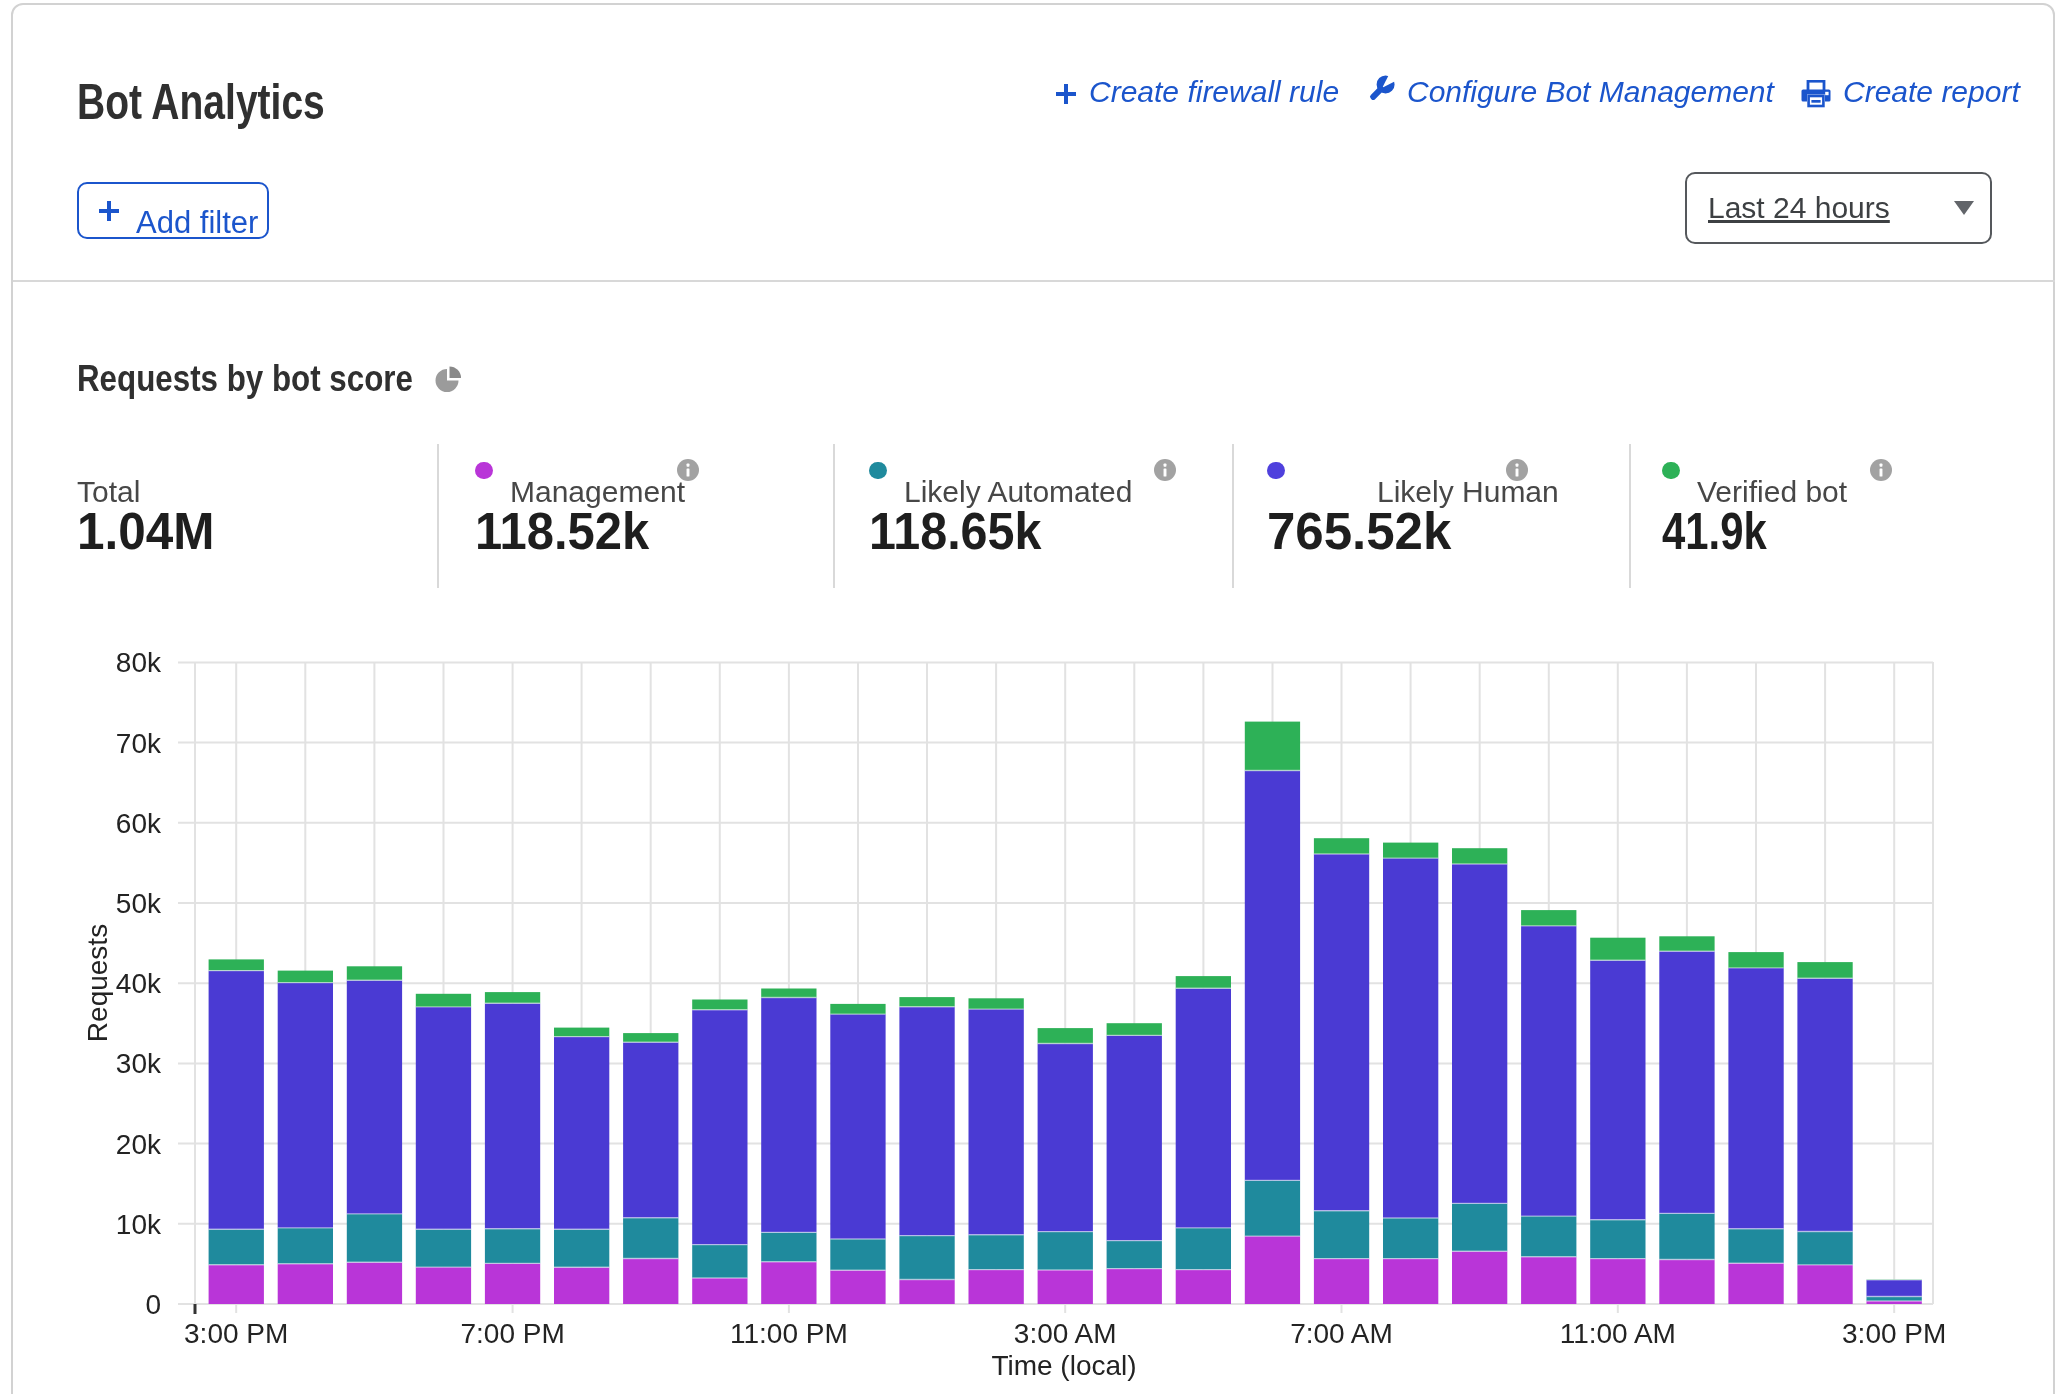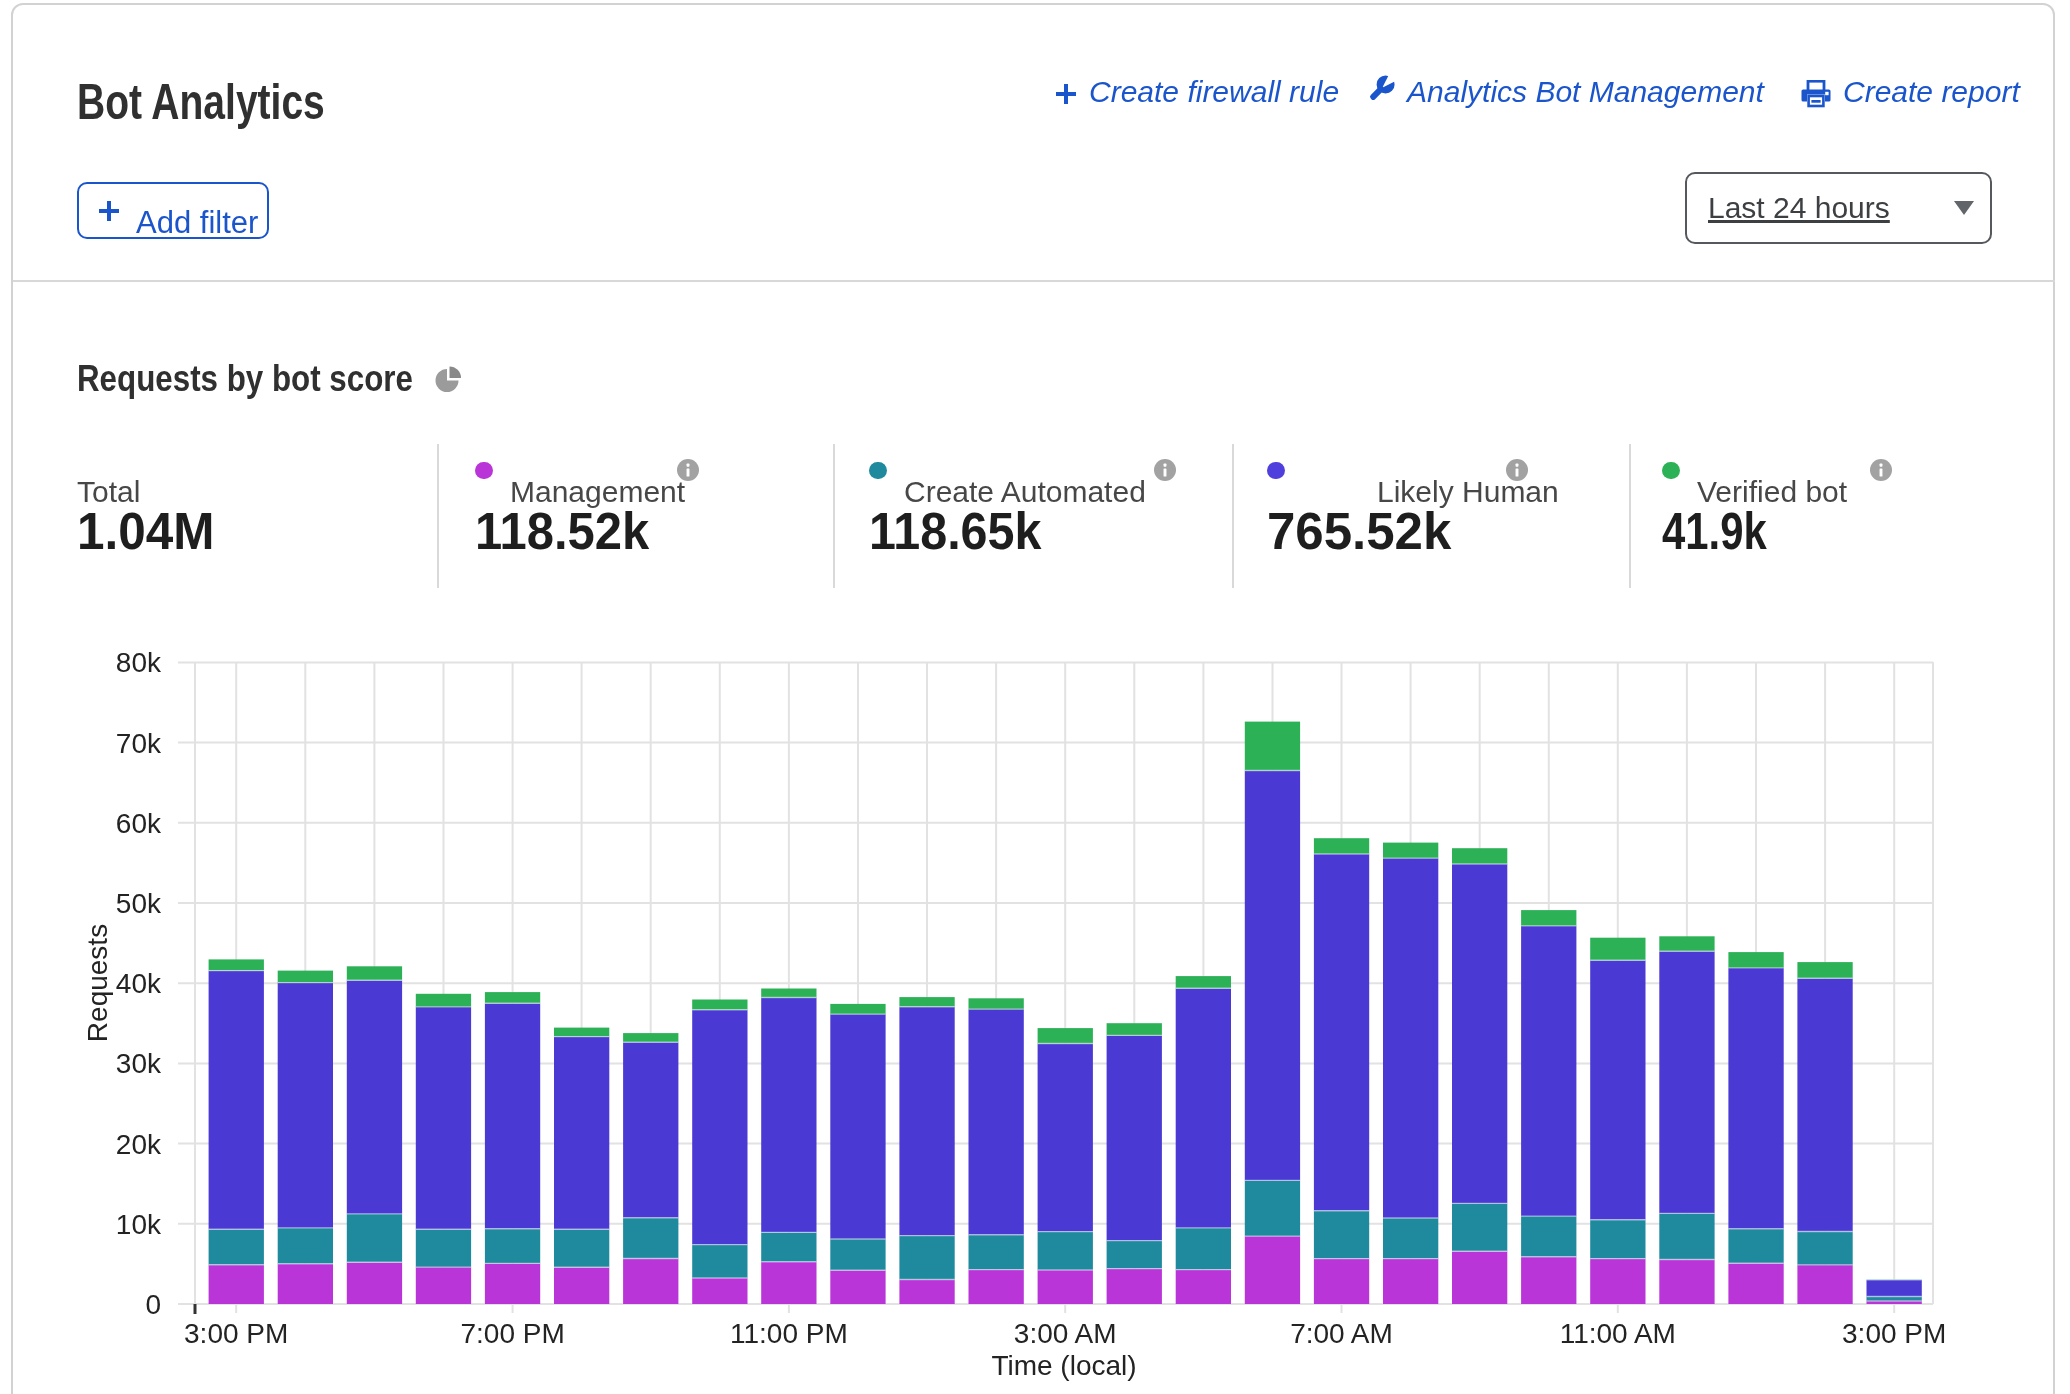--- a/index.html
+++ b/index.html
@@ -14,21 +14,21 @@
 .h2 { position:absolute; left:77px; top:361px; font-size:36px; line-height:36px; font-weight:700; color:#303030; transform:scaleX(0.87); transform-origin:0 0; white-space:nowrap; }
 .slabel { position:absolute; font-size:30px; line-height:30px; color:#474747; white-space:nowrap;margin-top:16px; }
 .snum { position:absolute; font-size:51px; line-height:51px; font-weight:700; color:#1e1e1e; white-space:nowrap; }
 svg text { font-family:"Liberation Sans", sans-serif; }
 </style></head>
 <body>
 <div class="card"></div>
 <h1>Bot Analytics</h1>
 
 <div class="links" style="left:1089px">Create firewall rule</div>
-<div class="links" style="left:1407px">Analytics Bot Management</div>
+<div class="links" style="left:1407px">Configure Bot Management</div>
 <div class="links" style="left:1843px">Create report</div>
 <svg width="20" height="20" viewBox="0 0 20 20" style="position:absolute;left:1056px;top:84px">
     <path d="M8 0h4v8h8v4h-8v8H8v-8H0V8h8z" fill="#1b55cc"></path>
   </svg>
 <svg width="32" height="32" viewBox="0 0 32 32" style="position:absolute;left:1365px;top:73px">
 <g transform="rotate(45 16 16)">
 <circle cx="16" cy="9.5" r="9" fill="#1b55cc"></circle>
 <path d="M16 14.2 L10.6 -2.5 L21.4 -2.5 z" fill="#ffffff"></path>
 <rect x="13" y="13" width="6" height="17" rx="2.6" fill="#1b55cc"></rect>
 </g>
@@ -61,21 +61,21 @@
 <div class="snum" style="left:77px;top:506px;transform:scaleX(0.97);transform-origin:0 0">1.04M</div>
 <div style="position:absolute;left:475px;top:461.5px;width:17.5px;height:17.5px;border-radius:50%;background:#b935d8"></div>
 <div class="slabel" style="left:510px;top:461px">Management</div>
 <div class="snum" style="left:475px;top:506px;transform:scaleX(0.96);transform-origin:0 0">118.52k</div>
 <svg width="22" height="22" viewBox="0 0 22 22" style="position:absolute;left:677px;top:459px">
     <circle cx="11" cy="11" r="11" fill="#a2a2a2"></circle>
     <rect x="9.55" y="4.6" width="2.9" height="3.1" rx="0.7" fill="#fff"></rect>
     <rect x="9.55" y="9.4" width="2.9" height="8.2" rx="0.7" fill="#fff"></rect>
   </svg>
 <div style="position:absolute;left:869px;top:461.5px;width:17.5px;height:17.5px;border-radius:50%;background:#1f8a9d"></div>
-<div class="slabel" style="left:904px;top:461px">Create Automated</div>
+<div class="slabel" style="left:904px;top:461px">Likely Automated</div>
 <div class="snum" style="left:869px;top:506px;transform:scaleX(0.95);transform-origin:0 0">118.65k</div>
 <svg width="22" height="22" viewBox="0 0 22 22" style="position:absolute;left:1154px;top:459px">
     <circle cx="11" cy="11" r="11" fill="#a2a2a2"></circle>
     <rect x="9.55" y="4.6" width="2.9" height="3.1" rx="0.7" fill="#fff"></rect>
     <rect x="9.55" y="9.4" width="2.9" height="8.2" rx="0.7" fill="#fff"></rect>
   </svg>
 <div style="position:absolute;left:1267px;top:461.5px;width:17.5px;height:17.5px;border-radius:50%;background:#4f40dd"></div>
 <div class="slabel" style="left:1377px;top:461px">Likely Human</div>
 <div class="snum" style="left:1267px;top:506px;transform:scaleX(1.0);transform-origin:0 0">765.52k</div>
 <svg width="22" height="22" viewBox="0 0 22 22" style="position:absolute;left:1506px;top:459px">

